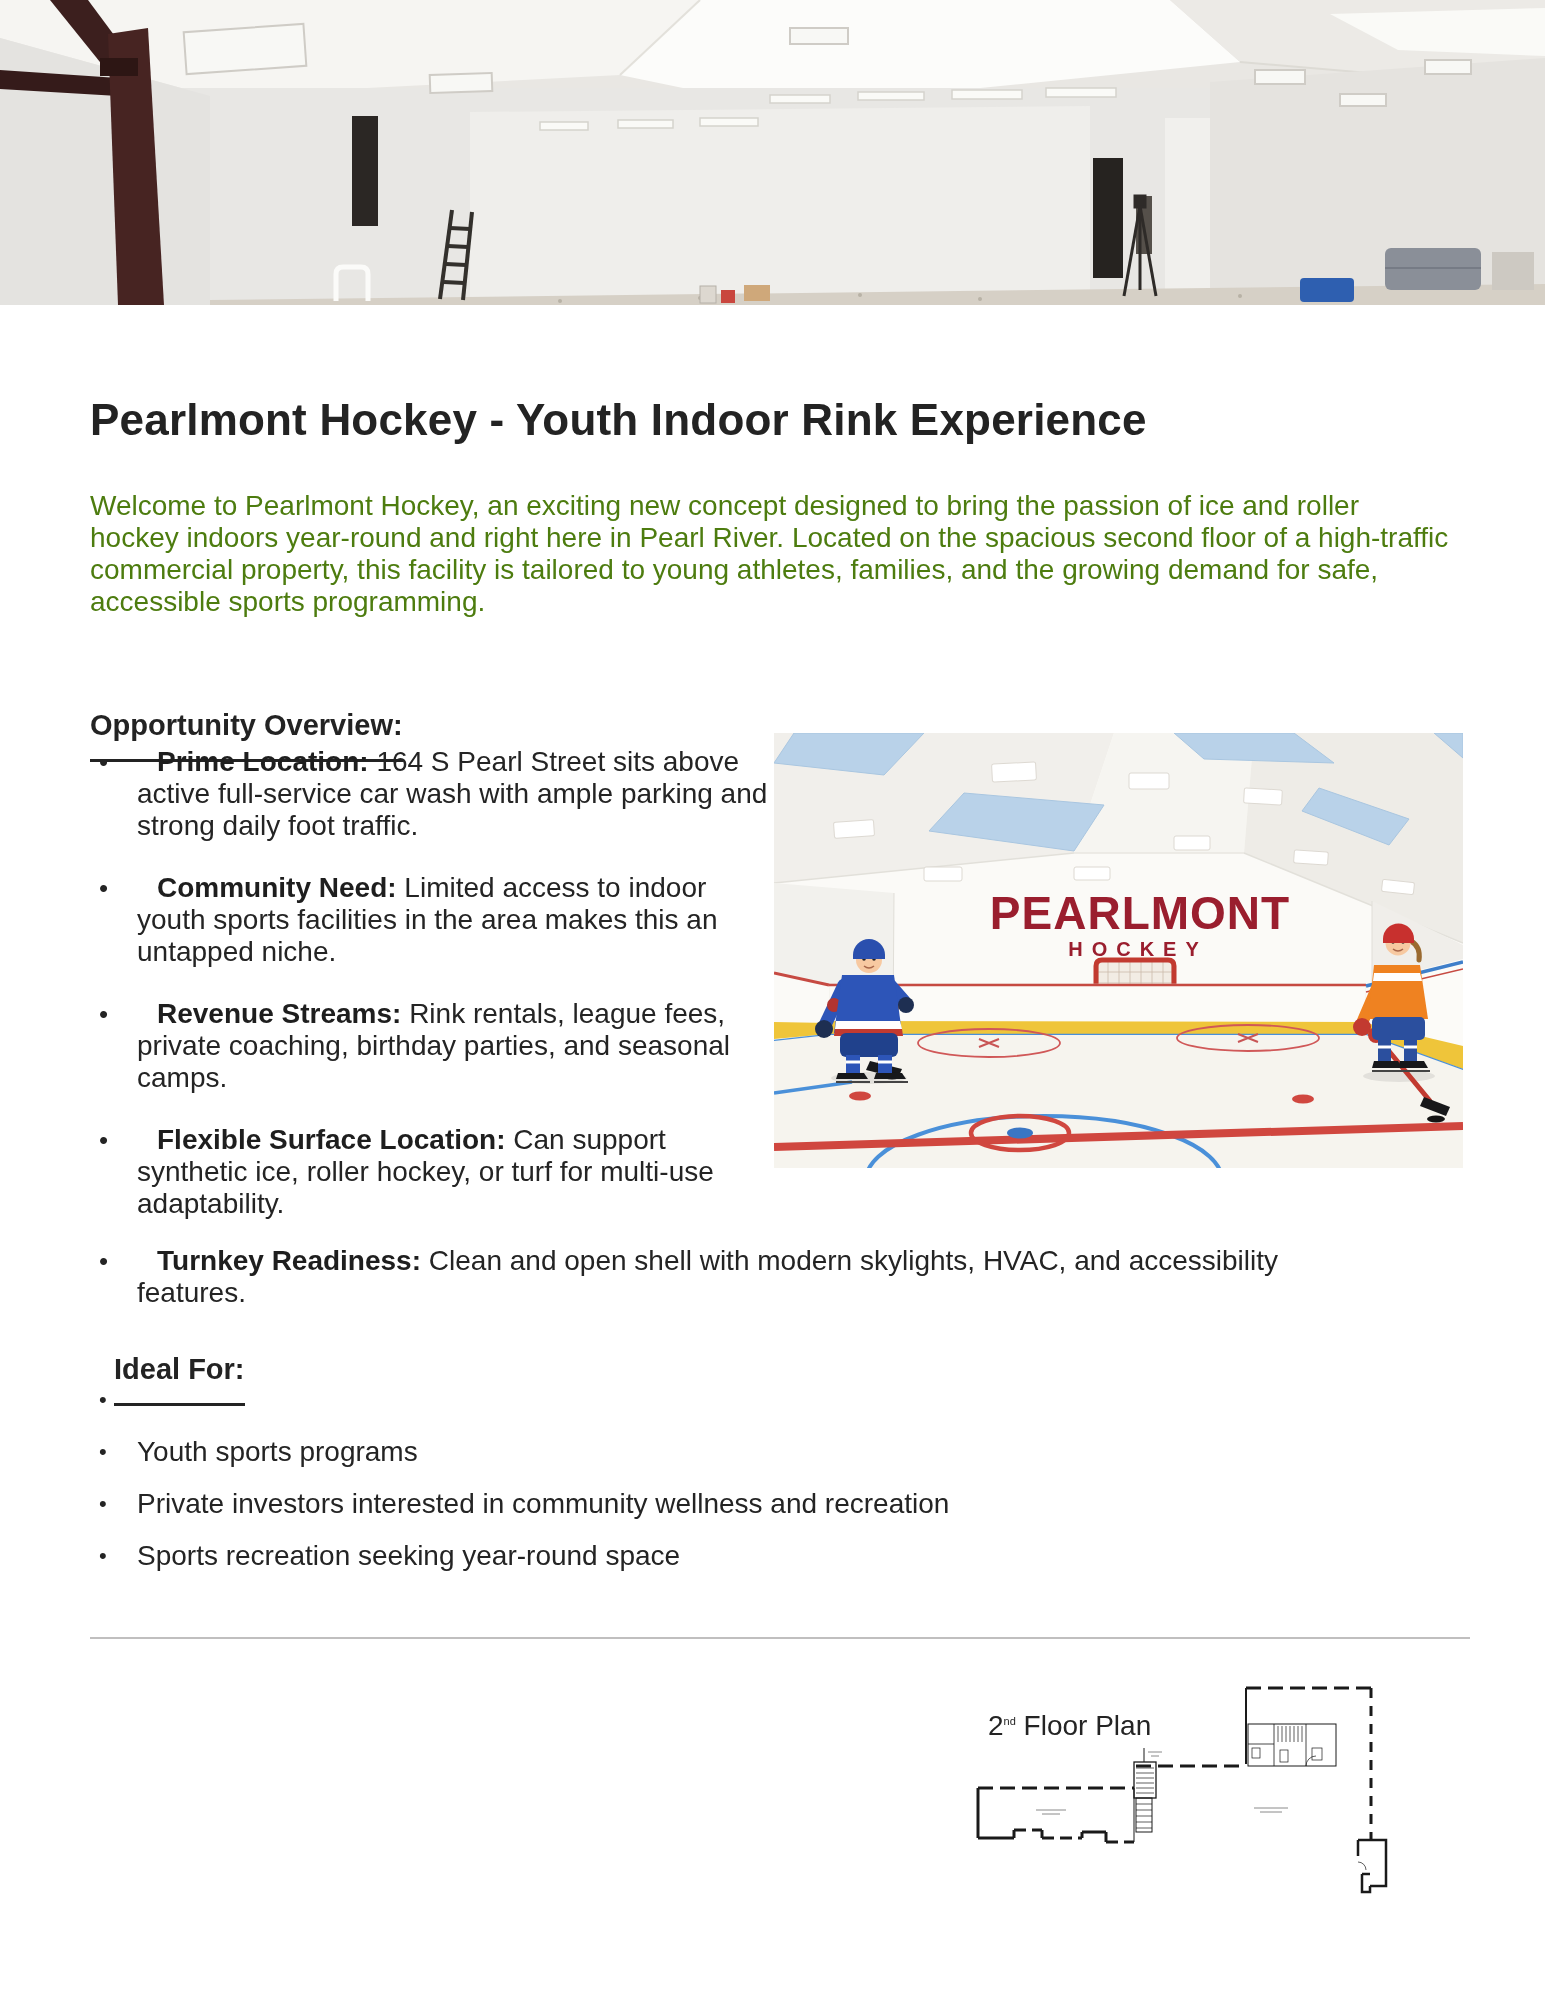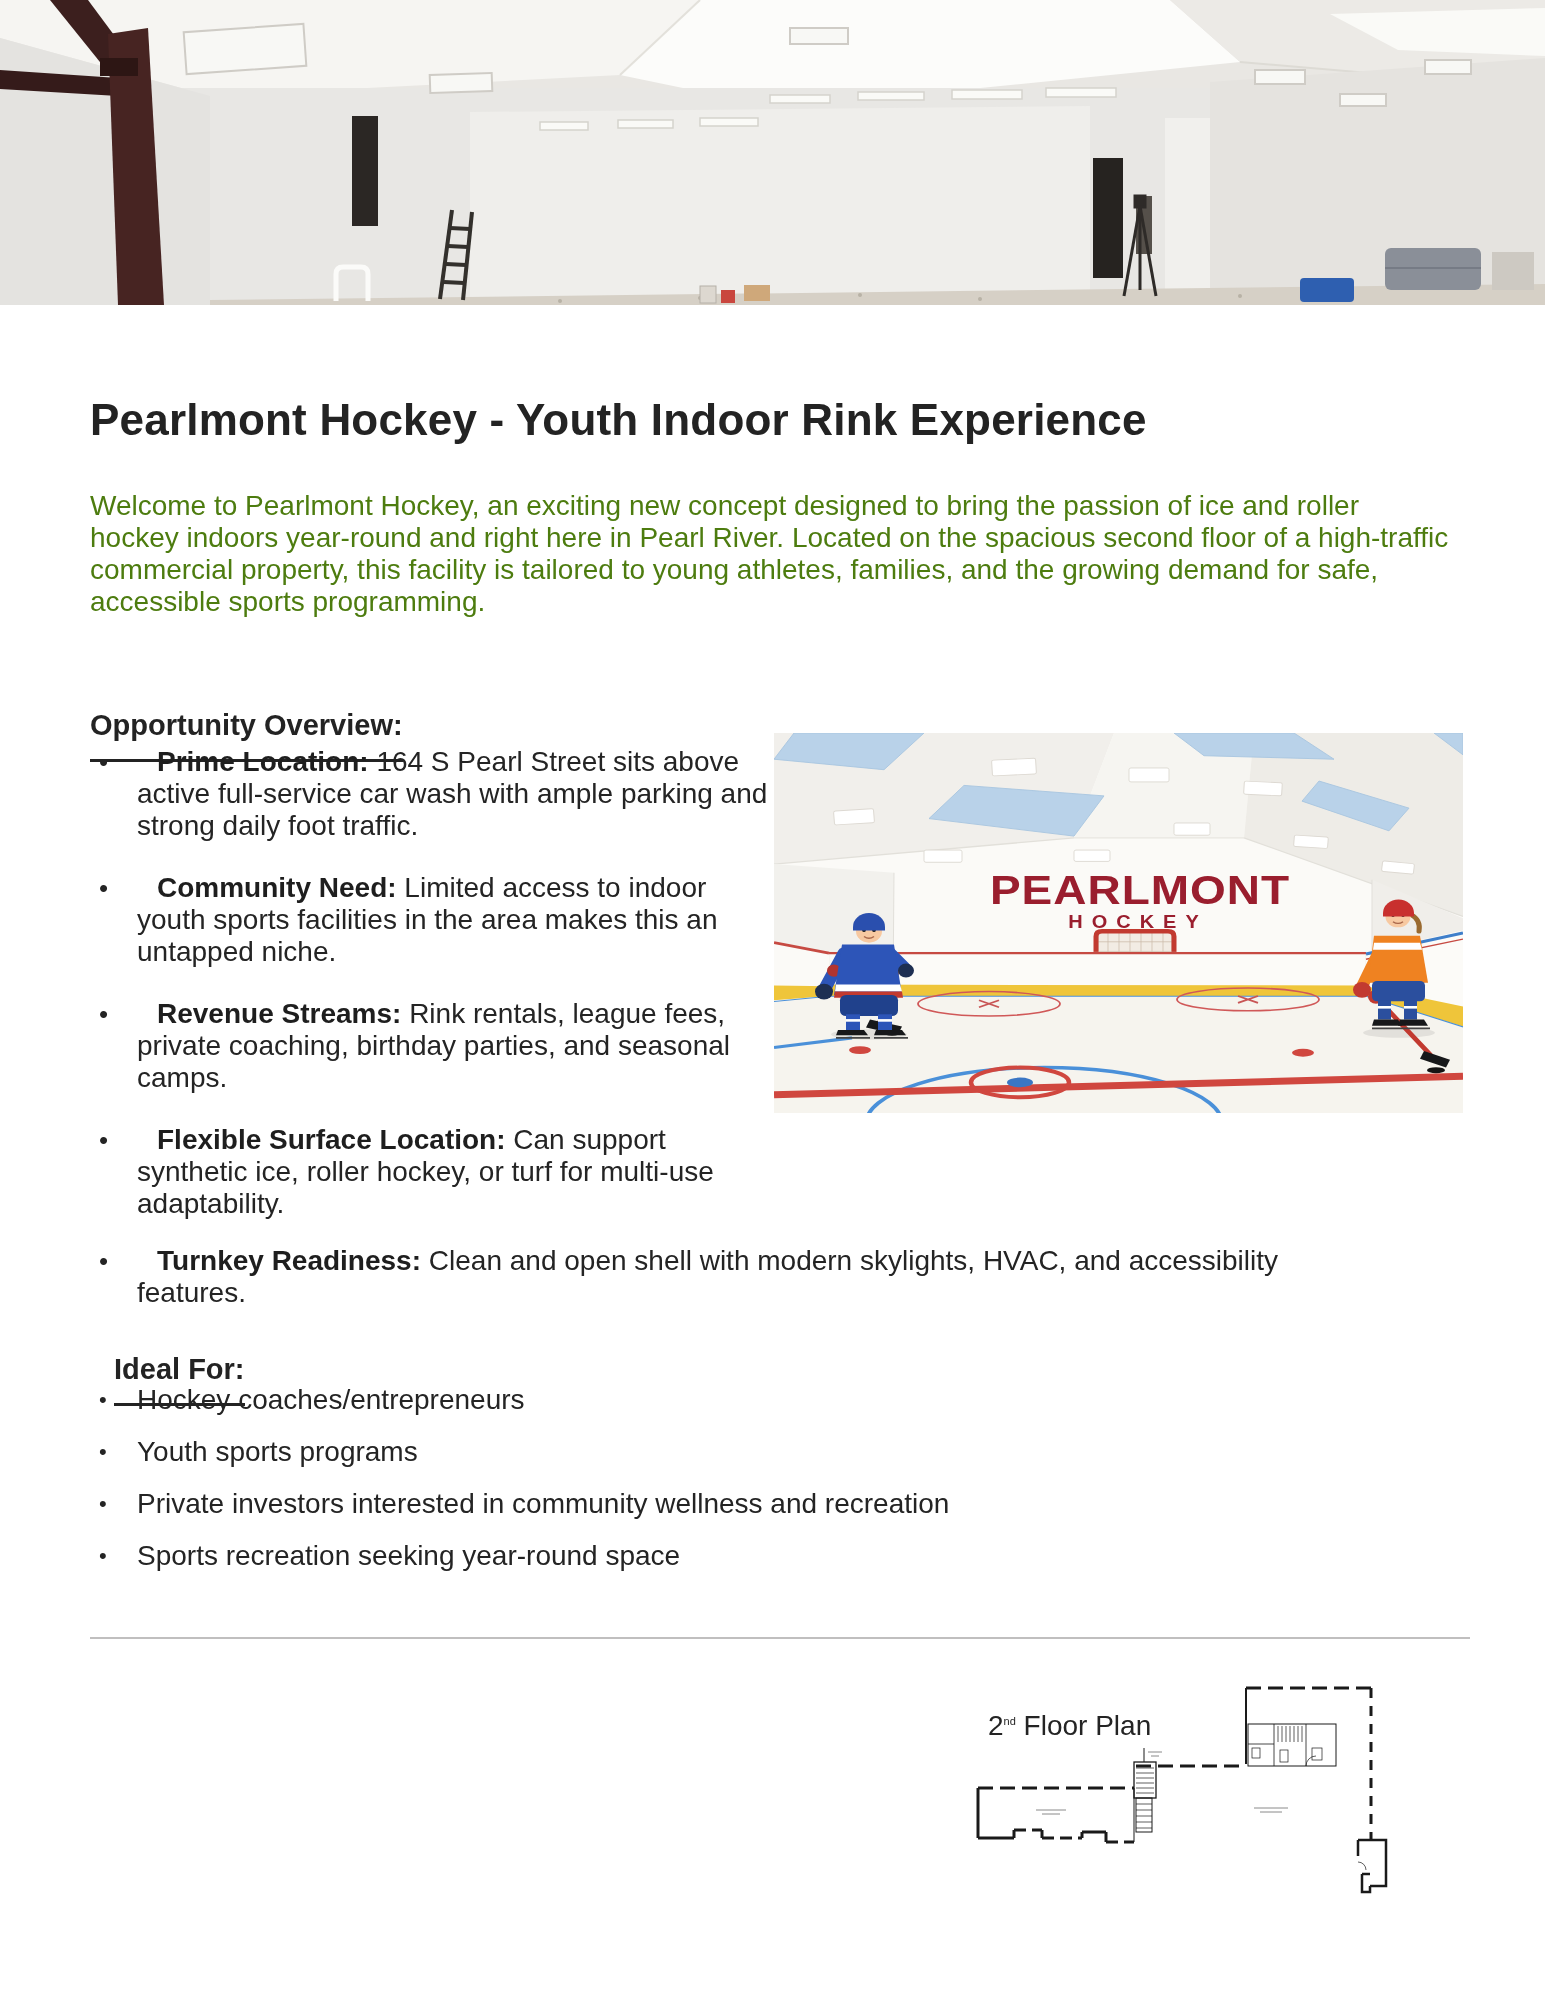--- a/index.html
+++ b/index.html
@@ -36,21 +36,21 @@
     font-size:26px;line-height:32px;color:#242424;}
   .bullet .btxt{margin:0;font-size:28px;line-height:32px;color:#242424;}
   .bullet .btxt b{font-weight:bold;color:#1e1e1e;margin-left:20px;}
   .bullet-wide{left:90px;top:1245px;width:1267px;}
   .bullet-wide .bullet{margin-bottom:0;}
   
   .ideal-list{left:90px;top:1384px;width:1300px;}
   .ideal-list .bullet{margin-bottom:20px;}
   .ideal-list .dot{font-size:22px;}
   
-  .rink{left:774px;top:733px;width:689px;height:380px;}
+  .rink{left:774px;top:733px;width:689px;height:435px;}
   .rink svg{display:block;width:100%;height:100%;}
   
   .divider{left:90px;top:1637px;width:1380px;height:0;border-top:2px solid #c0bfbf;}
   
   .plan-label{left:988px;top:1710px;font-size:28px;color:#242424;}
   .plan-label sup{font-size:11px;vertical-align:super;line-height:0;}
   .plan{left:958px;top:1678px;width:440px;height:250px;}
   .plan svg{display:block;width:100%;height:100%;}
 </style>
 </head>
@@ -305,21 +305,20 @@
       <path d="M609,206 a15.5,15.5 0 0 1 31,0 l0,4 l-31,0 z" fill="#c8302e"></path>
     </g>
   </svg>
 </div>
 
 <h2 class="abs sec-heading h-ideal"><span class="ul">Ideal For:</span></h2>
 
 <div class="abs ideal-list">
   <div class="bullet">
     <span class="dot">•</span>
-    <p class="btxt">Hockey coaches/entrepreneurs</p>
   </div>
   <div class="bullet">
     <span class="dot">•</span>
     <p class="btxt">Youth sports programs</p>
   </div>
   <div class="bullet">
     <span class="dot">•</span>
     <p class="btxt">Private investors interested in community wellness and recreation</p>
   </div>
   <div class="bullet">

